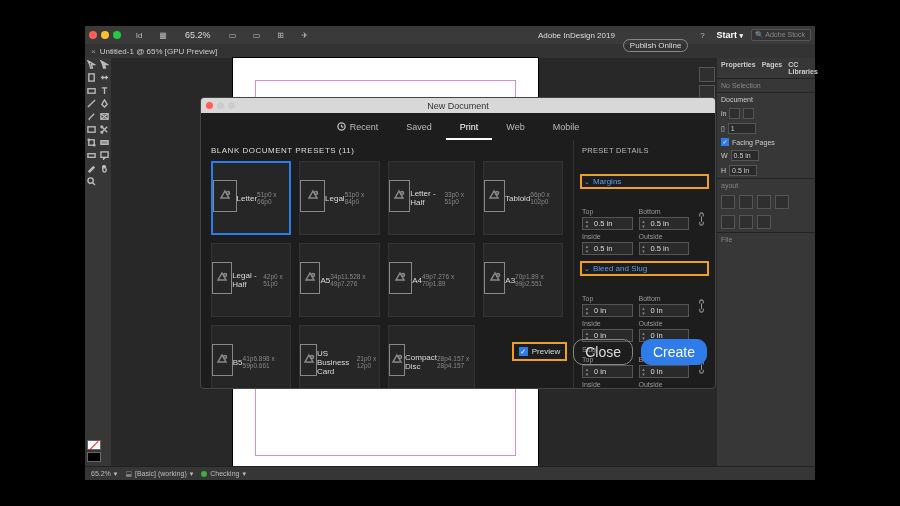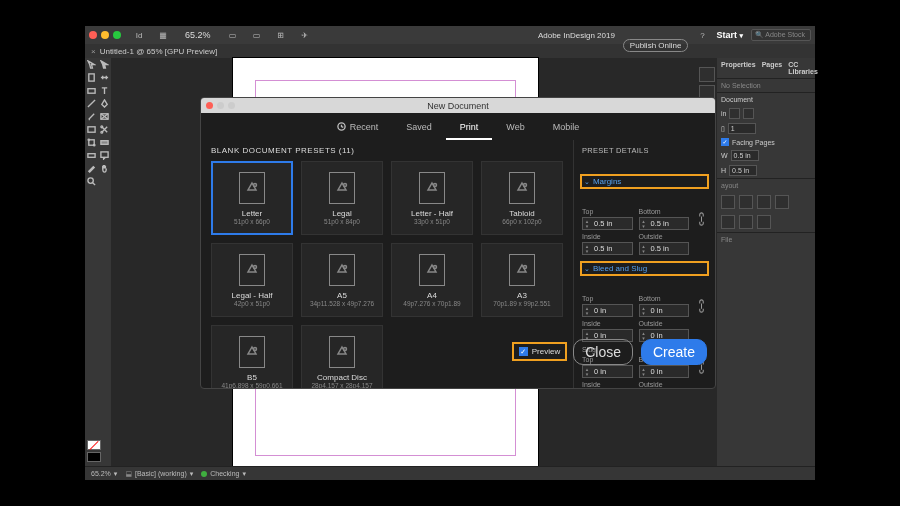--- a/index.html
+++ b/index.html
@@ -53,21 +53,21 @@
 .mtitle .traffic .dot { width:7px; height:7px; }
 .mtitle-text { margin:0 auto; }
 .mtabs { display:flex; justify-content:center; gap:0; padding:4px 0 0; font-size:9px; color:#bbb; }
 .mtab { padding:5px 14px 6px; cursor:pointer; display:flex; align-items:flex-start; gap:4px; }
 .mtab.active { color:#fff; border-bottom:2px solid #fff; }
 .mbody { flex:1; display:flex; overflow:hidden; }
 
 .presets { flex:1; padding:6px 10px 8px; overflow:hidden; }
 .pheader { font-size:8px; letter-spacing:0.5px; color:#ddd; margin-bottom:6px; }
 .pgrid { display:grid; grid-template-columns:repeat(4,1fr); gap:8px; }
-.pcard { height:74px; background:#262626; border:1px solid #333; display:flex; flex-direction:column; align-items:center; justify-content:center; color:#aaa; cursor:pointer; }
+.pcard { height:74px; background:#262626; border:1px solid #333; display:flex; flex-direction:row; align-items:center; justify-content:center; color:#aaa; cursor:pointer; }
 .pcard.sel { border:2px solid #2e7bea; }
 .pthumb { width:26px; height:32px; border:1px solid #888; position:relative; margin-bottom:5px; display:flex; align-items:center; justify-content:center; }
 .pthumb svg { width:14px; height:14px; stroke:#888; fill:none; stroke-width:1.5; }
 .pname { font-size:8px; color:#ddd; }
 .pdim { font-size:6.5px; color:#888; }
 
 .details { width:142px; border-left:1px solid #333; padding:6px 8px 0; font-size:8px; color:#ccc; position:relative; }
 .dhead { font-size:7.5px; color:#bbb; margin-bottom:4px; letter-spacing:0.3px; }
 .accord { display:flex; align-items:center; gap:3px; font-size:8px; color:#55a0ee; padding:3px 0; cursor:pointer; }
 .hl { border:2px solid #f0a020; padding:1px 2px; margin:19px -2px; }
@@ -429,20 +429,30 @@
               <div class="pname">B5</div>
               <div class="pdim">41p6.898 x 59p0.661</div>
             </div>
             <div class="pcard">
               <div class="pthumb">
                 <svg viewBox="0 0 14 14">
                   <path d="M7 2 L11 9 H3 Z"></path>
                   <circle cx="10" cy="4" r="1.5"></circle>
                 </svg>
               </div>
+              <div class="pname">US Business Card</div>
+              <div class="pdim">21p0 x 12p0</div>
+            </div>
+            <div class="pcard">
+              <div class="pthumb">
+                <svg viewBox="0 0 14 14">
+                  <path d="M7 2 L11 9 H3 Z"></path>
+                  <circle cx="10" cy="4" r="1.5"></circle>
+                </svg>
+              </div>
               <div class="pname">Compact Disc</div>
               <div class="pdim">28p4.157 x 28p4.157</div>
             </div>
           </div>
       </div>
       <div class="details">
         <div class="dhead">PRESET DETAILS</div>
 
         <div class="accord hl">
             <span class="chev">⌄</span>

